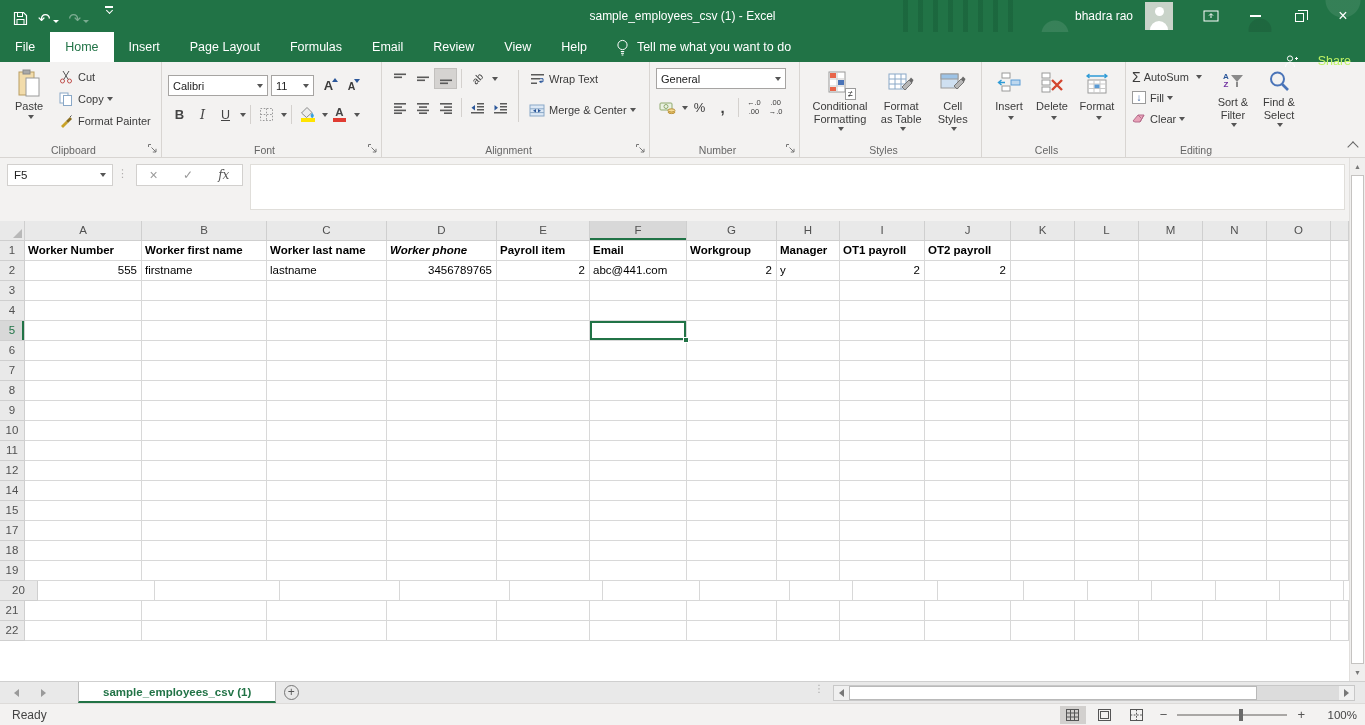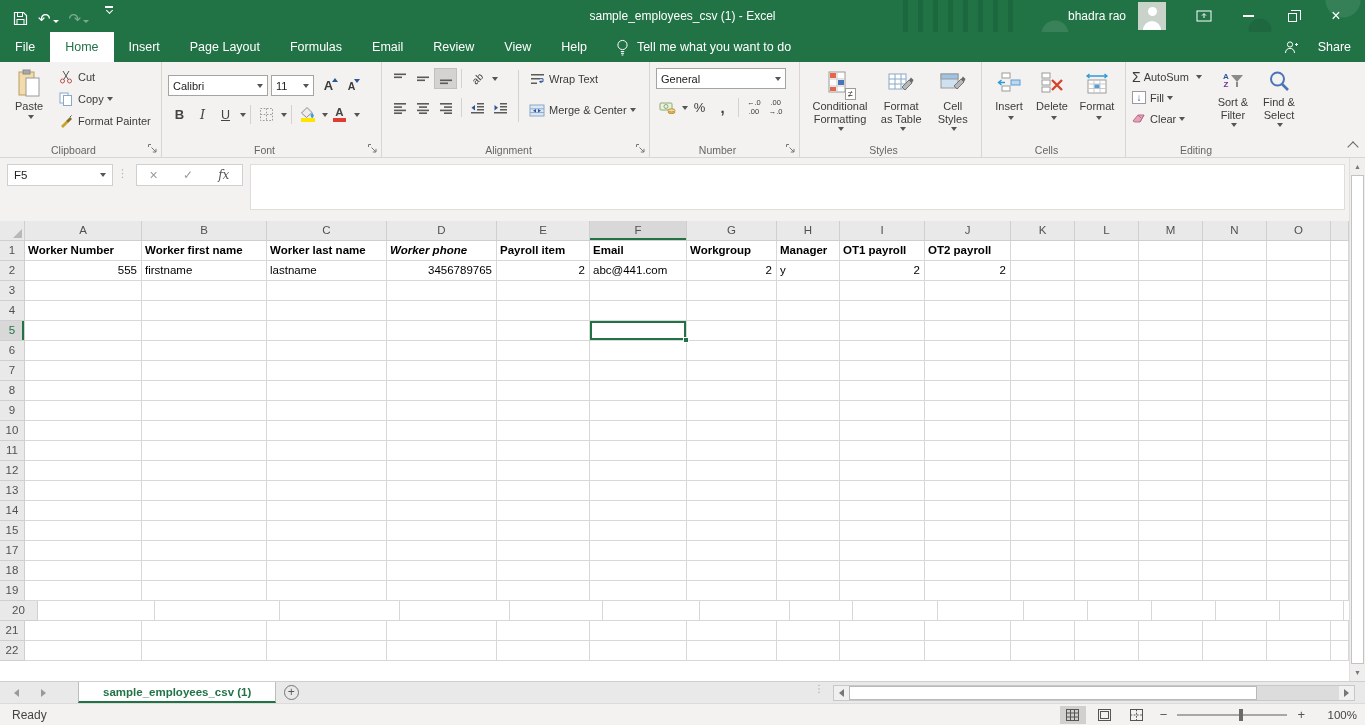--- a/index.html
+++ b/index.html
@@ -16,38 +16,38 @@
  radial-gradient(circle at 235px 30px,rgba(0,0,0,.10) 0 11px,transparent 12px)}
 .qat{display:flex;align-items:center;padding-left:8px;position:relative;z-index:2}
 .qat-btn{display:flex;align-items:flex-end;height:26px;padding:3px 5px;color:#fff}
 .qat-glyph{font-size:15px;line-height:15px}
 .dim{opacity:.4}
 .crt-w{width:0;height:0;border-left:3px solid transparent;border-right:3px solid transparent;border-top:3px solid #fff;display:inline-block;margin:0 0 3px 2px}
 .qat-more{display:flex;flex-direction:column;align-items:center;margin-left:6px}
 .qat-more .bar{width:8px;height:1.5px;background:#fff;margin-bottom:2px}
 .qat-more .chev{width:5px;height:5px;border-left:1.5px solid #fff;border-bottom:1.5px solid #fff;transform:rotate(-45deg);margin-top:-2px}
 .tb-title{position:absolute;left:0;right:0;text-align:center;font-size:12px;color:#fff;pointer-events:none;z-index:1}
-.tb-right{position:absolute;right:7px;top:0;height:32px;display:flex;align-items:center;z-index:2}
+.tb-right{position:absolute;right:0;top:0;height:32px;display:flex;align-items:center;z-index:2}
 .tb-user{font-size:12px;margin-right:12px}
 .avatar{width:28px;height:28px;background:#c9d3c9;position:relative;overflow:hidden;margin-right:16px}
 .av-head{width:9px;height:9px;border-radius:50%;background:#fff;position:absolute;top:5px;left:9.5px}
 .av-body{width:18px;height:11px;border-radius:9px 9px 0 0;background:#fff;position:absolute;bottom:-2px;left:5px}
 .winbtn{width:44px;height:32px;display:flex;align-items:center;justify-content:center;color:#fff}
 .winbtn .min{width:11px;height:1.5px;background:#fff}
 .winbtn .restore{width:9px;height:9px;border:1.2px solid #fff;position:relative;margin-top:2px}
 .winbtn .restore::before{content:"";position:absolute;left:2px;top:-4px;width:9px;height:9px;border-top:1.2px solid #fff;border-right:1.2px solid #fff}
 .close-x{font-size:16px;line-height:16px}
 
 
 .tabrow{position:absolute;top:32px;left:0;right:0;height:30px;background:#217346;display:flex;align-items:flex-end;z-index:25}
 .rtab{height:30px;line-height:30px;padding:0 15px;color:#fff;font-size:12.5px;cursor:default}
 .rtab.active{background:#fff;color:#217346}
 .tellme{display:flex;align-items:center;color:#fff;font-size:12.5px;margin-left:14px;height:30px}
 .bulb{margin-right:8px}
-.share{position:absolute;right:14px;top:0;height:30px;display:flex;align-items:center;color:#ffffff;font-size:12.5px;gap:20px}
+.share{position:absolute;right:14px;top:14px;height:30px;display:flex;align-items:center;color:#bef264;font-size:12.5px;gap:20px}
 
 
 .ribbon{position:absolute;top:62px;left:0;right:0;height:96px;background:#f3f2f1;border-bottom:1px solid #d8d5d2;display:flex;z-index:20}
 .group{position:relative;height:95px;border-right:1px solid #d8d5d2;padding:4px 4px 16px 6px;flex:none}
 .glabel{position:absolute;bottom:1px;left:0;right:14px;text-align:center;font-size:10.5px;color:#666}
 .dlg{position:absolute;right:3px;bottom:3px;width:11px;height:11px}
 .collapse{position:absolute;right:8px;bottom:6px;width:8px;height:8px;border-left:1.6px solid #666;border-top:1.6px solid #666;transform:rotate(45deg)}
 .rrow{display:flex;align-items:center}
 .vsep{width:1px;height:19px;background:#d4d1ce;margin:0 4px;flex:none}
 .crt{width:0;height:0;border-left:3px solid transparent;border-right:3px solid transparent;border-top:4px solid #555;display:inline-block;margin-left:3px;flex:none}
@@ -886,39 +886,20 @@
           <div class="gcell cell" style="width: 85px;"></div>
           <div class="gcell cell" style="width: 86px;"></div>
           <div class="gcell cell" style="width: 64px;"></div>
           <div class="gcell cell" style="width: 64px;"></div>
           <div class="gcell cell" style="width: 64px;"></div>
           <div class="gcell cell" style="width: 64px;"></div>
           <div class="gcell cell" style="width: 64px;"></div>
           <div class="gcell cell" style="width: 18px;"></div>
         </div>
         <div class="grow">
-          <div class="gcell rowhead" style="width: 25px;">13</div>
-          <div class="gcell cell" style="width: 117px;"></div>
-          <div class="gcell cell" style="width: 125px;"></div>
-          <div class="gcell cell" style="width: 120px;"></div>
-          <div class="gcell cell" style="width: 110px;"></div>
-          <div class="gcell cell" style="width: 93px;"></div>
-          <div class="gcell cell" style="width: 97px;"></div>
-          <div class="gcell cell" style="width: 90px;"></div>
-          <div class="gcell cell" style="width: 63px;"></div>
-          <div class="gcell cell" style="width: 85px;"></div>
-          <div class="gcell cell" style="width: 86px;"></div>
-          <div class="gcell cell" style="width: 64px;"></div>
-          <div class="gcell cell" style="width: 64px;"></div>
-          <div class="gcell cell" style="width: 64px;"></div>
-          <div class="gcell cell" style="width: 64px;"></div>
-          <div class="gcell cell" style="width: 64px;"></div>
-          <div class="gcell cell" style="width: 18px;"></div>
-        </div>
-        <div class="grow">
           <div class="gcell rowhead" style="width: 25px;">14</div>
           <div class="gcell cell" style="width: 117px;"></div>
           <div class="gcell cell" style="width: 125px;"></div>
           <div class="gcell cell" style="width: 120px;"></div>
           <div class="gcell cell" style="width: 110px;"></div>
           <div class="gcell cell" style="width: 93px;"></div>
           <div class="gcell cell" style="width: 97px;"></div>
           <div class="gcell cell" style="width: 90px;"></div>
           <div class="gcell cell" style="width: 63px;"></div>
           <div class="gcell cell" style="width: 85px;"></div>

